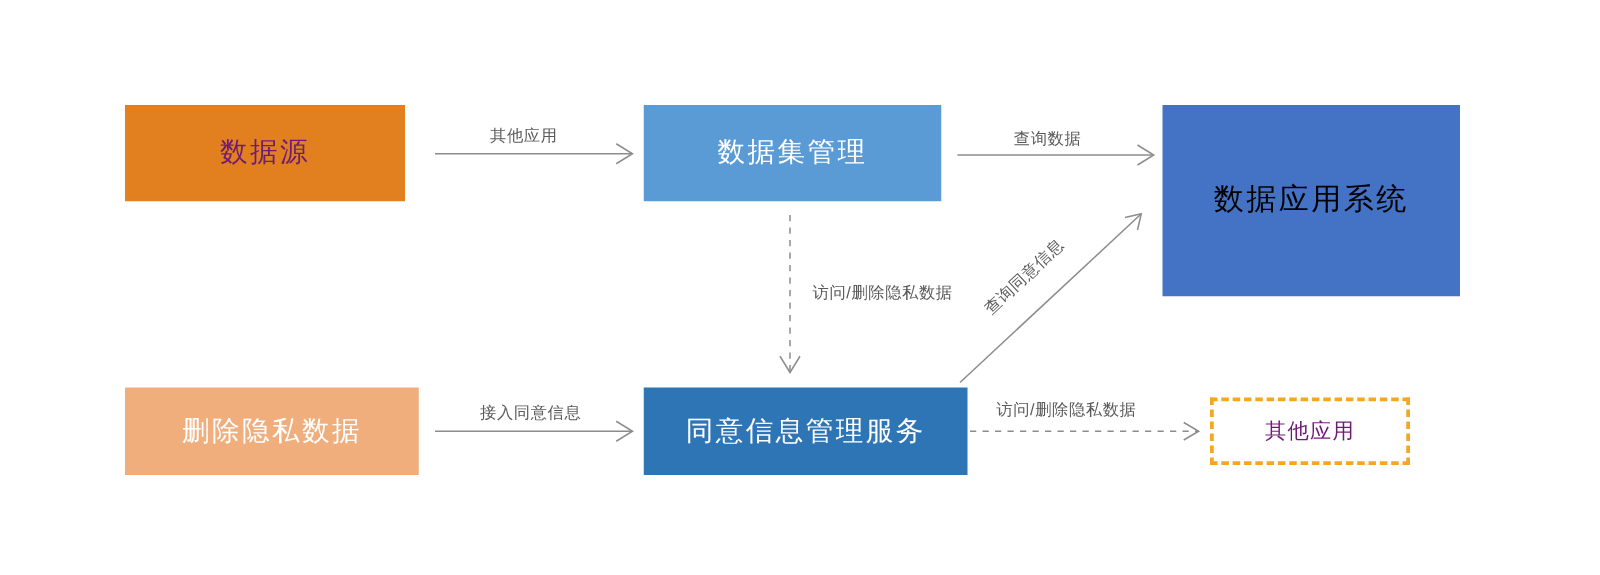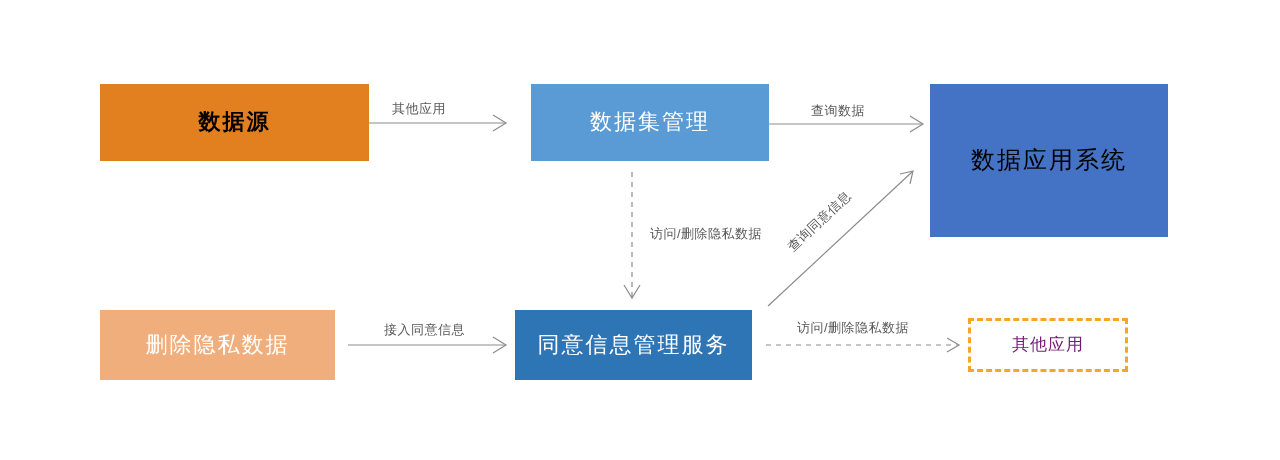--- a/index.html
+++ b/index.html
@@ -36,35 +36,33 @@
   }
 
   .node-label {
     display: block;
     white-space: nowrap;
   }
 
   
   #node-data-source {
     left: 100px;  top: 84px;
-    width: 269px; height: 77px;
+    width: 224px; height: 77px;
     background: #E2801F;
-    color: #000000;
+    color: #701a75;
     font-size: 22px;
-    font-weight: bold;
   }
 
   
   #node-dataset-management {
     left: 515px;  top: 84px;
     width: 238px; height: 77px;
     background: #5B9BD5;
     color: #ffffff;
     font-size: 22px;
-    margin-left: 16px;
   }
 
   
   #node-data-application-system {
     left: 930px;  top: 84px;
     width: 238px; height: 153px;
     background: #4472C4;
     color: #000000;
     font-size: 24px;
   }
@@ -74,21 +72,21 @@
     left: 100px;  top: 310px;
     width: 235px; height: 70px;
     background: #EFAE7C;
     color: #ffffff;
     font-size: 22px;
   }
 
   
   #node-consent-management-service {
     left: 515px;  top: 310px;
-    width: 237px; height: 70px;
+    width: 259px; height: 70px;
     background: #2E75B6;
     color: #ffffff;
     font-size: 22px;
   }
 
   
   #node-other-application {
     left: 968px;  top: 318px;
     width: 160px; height: 54px;
     background: #ffffff;

